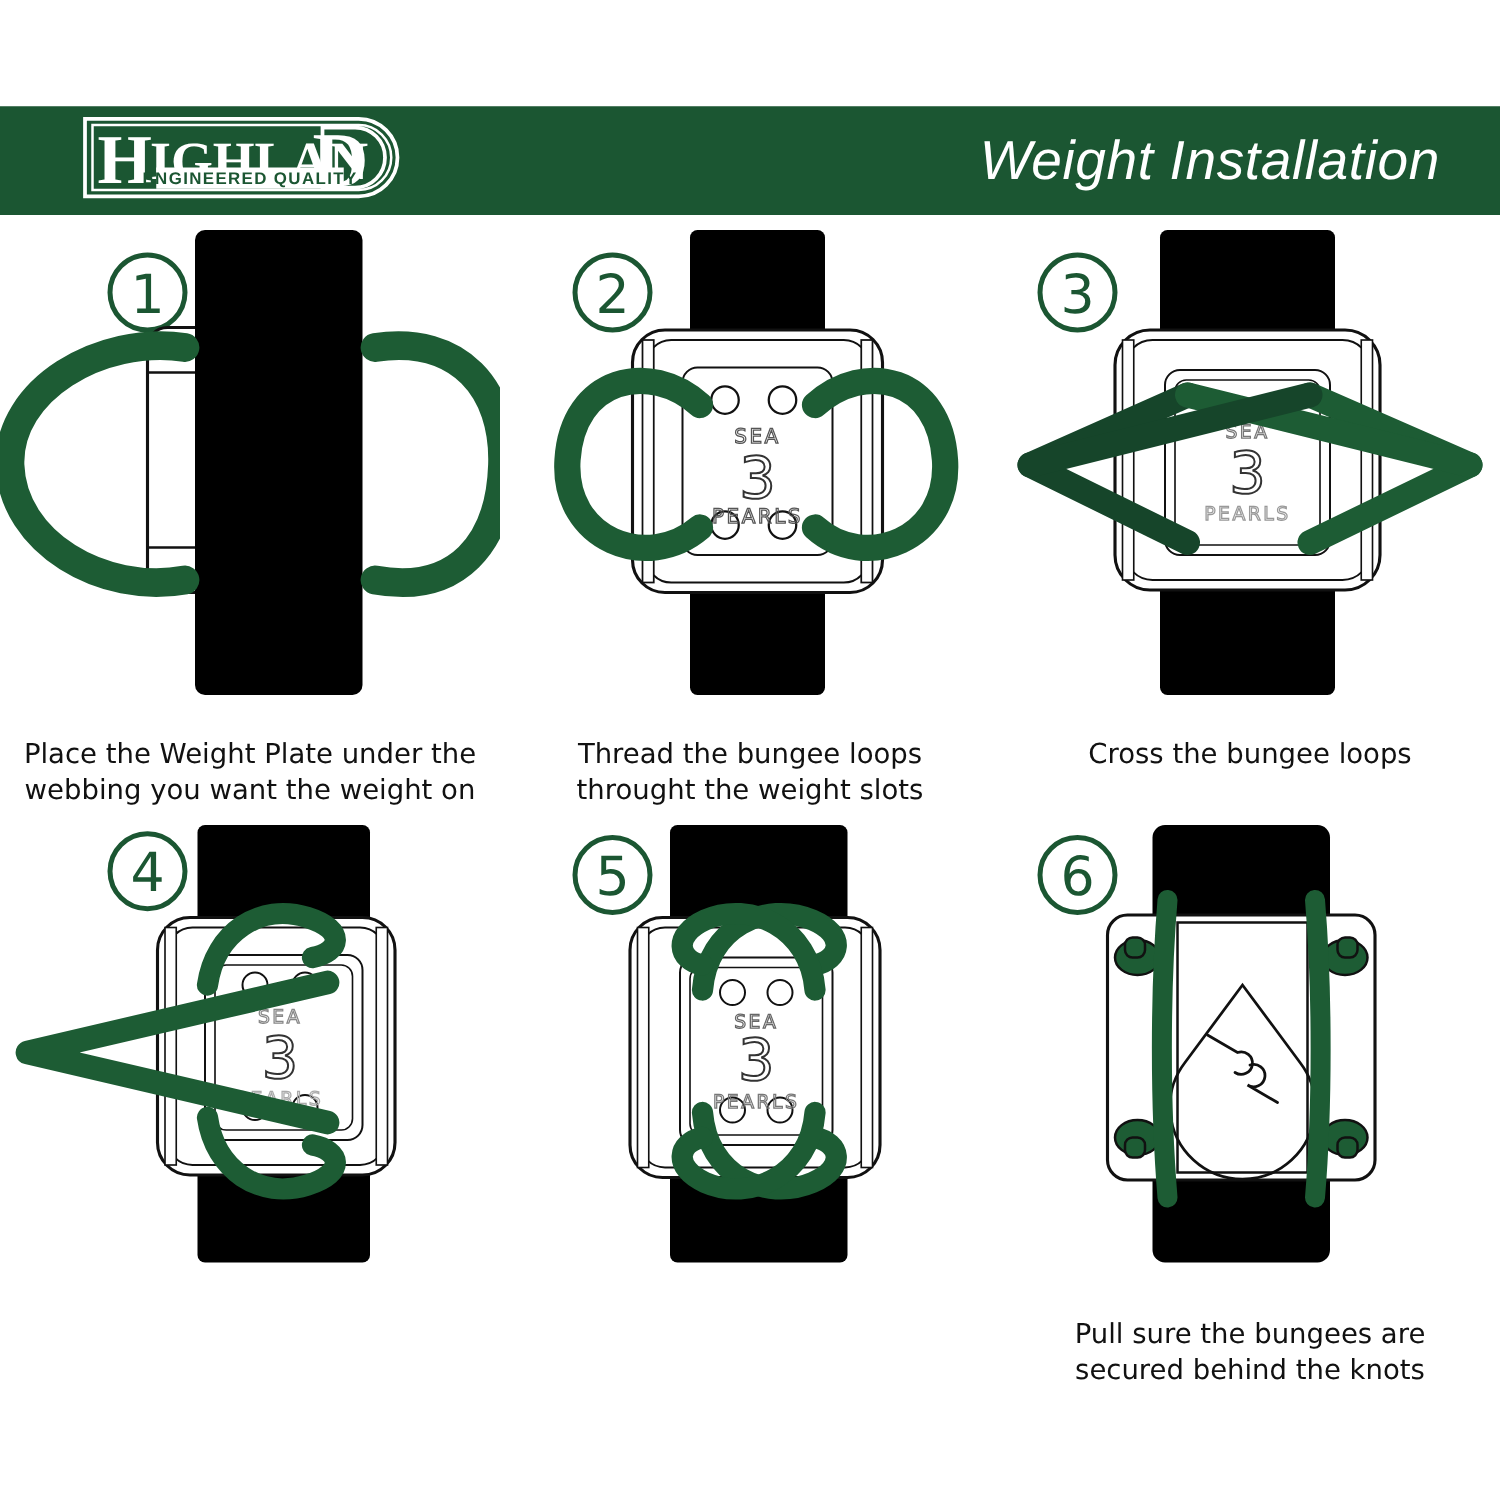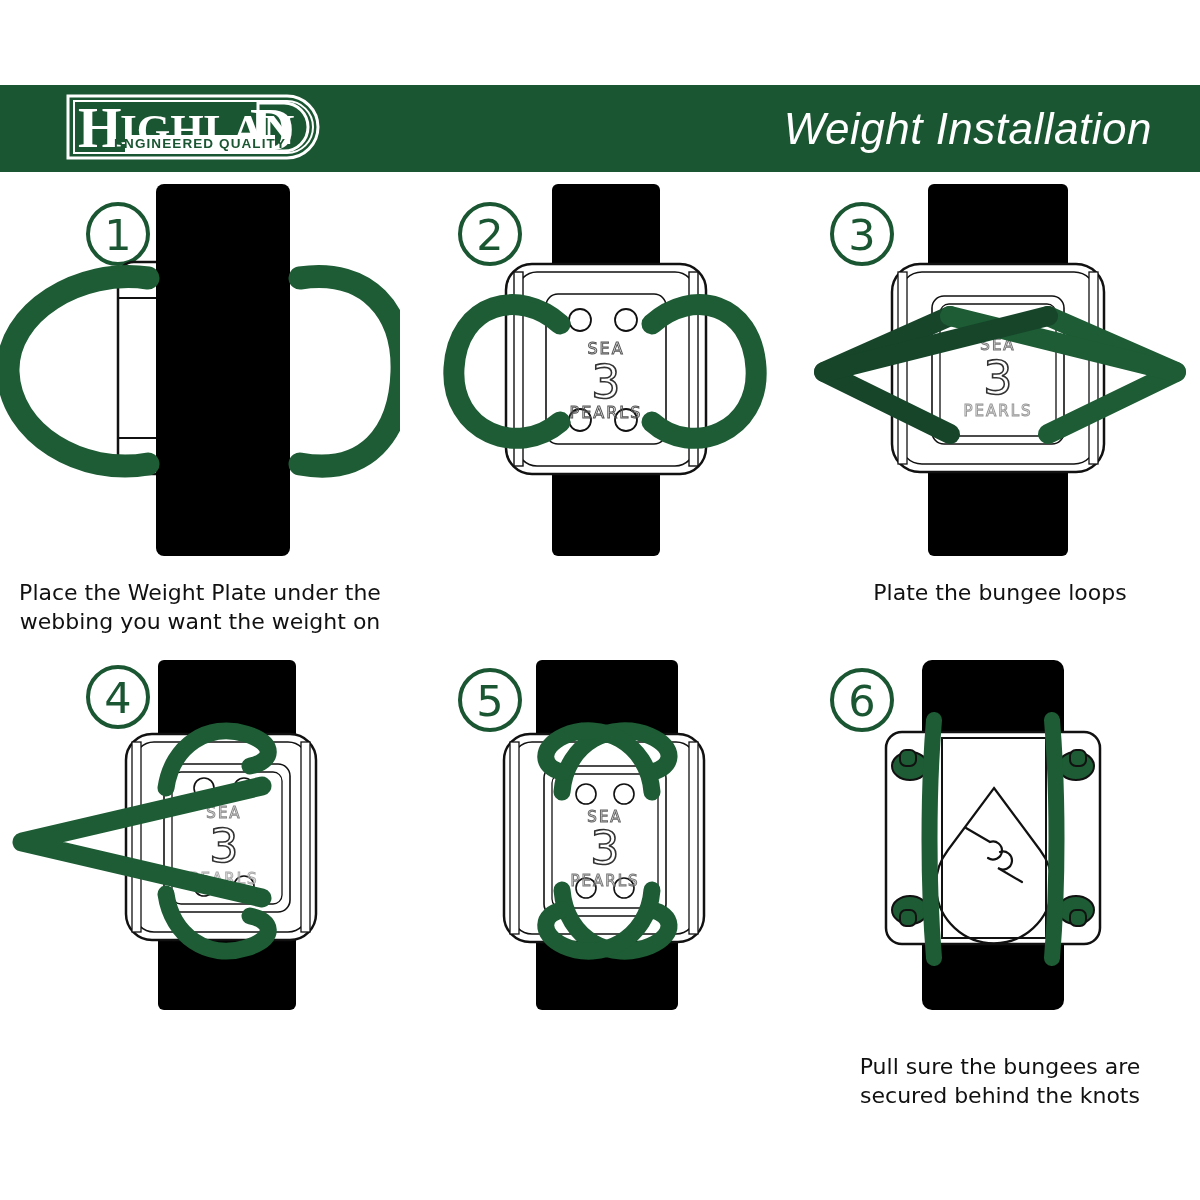--- a/index.html
+++ b/index.html
@@ -44,21 +44,21 @@
   }
   .figure { position: relative; }
   .caption {
     text-align: center;
     font-size: 22px;
     line-height: 1.32;
     color: #111111;
     font-family: "DejaVu Sans", sans-serif;
     white-space: pre-line;
   }
-  .cap-r1 { margin-top: 2px; text-align: center; }
+  .cap-r1 { margin-top: 12px; text-align: center; }
   .cap-r2 { margin-top: 6px; }
 </style>
 </head>
 <body>
 
 <div id="page">
 
   <div class="header">
 
     <div class="logo-wrap">
@@ -138,20 +138,22 @@
             <text x="206" y="182" text-anchor="middle" font-family="'DejaVu Sans', sans-serif" font-size="16" letter-spacing="2" fill="none" stroke="#555555" stroke-width="1">SEA</text>
             <text x="206" y="226" text-anchor="middle" font-family="'DejaVu Sans', sans-serif" font-size="46" fill="none" stroke="#333333" stroke-width="1.6">3</text>
             <text x="206" y="246" text-anchor="middle" font-family="'DejaVu Sans', sans-serif" font-size="16" letter-spacing="2" fill="none" stroke="#555555" stroke-width="1">PEARLS</text>
           </g>
 
           <path d="M160 152 C 120 116, 58 130, 54 196 C 50 260, 118 286, 160 250" fill="none" stroke="#1d5c34" stroke-width="21" stroke-linecap="round"></path>
 
           <path d="M252 152 C 292 116, 352 130, 356 196 C 360 260, 292 286, 252 250" fill="none" stroke="#1d5c34" stroke-width="21" stroke-linecap="round"></path>
         </svg>
       </div>
+      <div class="caption cap-r1">Thread the bungee loops
+throught the weight slots</div>
     </div>
 
     <div class="cell">
       <div class="figure">
         <svg width="400" height="400" viewBox="0 0 400 400">
           <g>
             <circle cx="62" cy="62" r="30" fill="none" stroke="#1b5632" stroke-width="4"></circle>
             <text x="62" y="78" text-anchor="middle" font-family="'DejaVu Sans', sans-serif" font-size="43" fill="#1b5632">3</text>
           </g>
           <rect x="128" y="12" width="140" height="372" rx="6" fill="#000000"></rect>
@@ -166,21 +168,21 @@
             <text x="198" y="222" text-anchor="middle" font-family="'DejaVu Sans', sans-serif" font-size="46" fill="none" stroke="#333333" stroke-width="1.6">3</text>
             <text x="198" y="244" text-anchor="middle" font-family="'DejaVu Sans', sans-serif" font-size="15" letter-spacing="2" fill="none" stroke="#999999" stroke-width="1">PEARLS</text>
           </g>
 
           <path d="M150 144 L 24 200 L 150 262" fill="none" stroke="#16452a" stroke-width="20" stroke-linecap="round" stroke-linejoin="round"></path>
           <path d="M248 144 L 376 200 L 248 262" fill="none" stroke="#1d5c34" stroke-width="20" stroke-linecap="round" stroke-linejoin="round"></path>
           <path d="M150 144 L 376 200" fill="none" stroke="#1d5c34" stroke-width="20" stroke-linecap="round"></path>
           <path d="M248 144 L 24 200" fill="none" stroke="#16452a" stroke-width="20" stroke-linecap="round"></path>
         </svg>
       </div>
-      <div class="caption cap-r1">Plate the bungee loops</div>
+      <div class="caption cap-r1">Cross the bungee loops</div>
     </div>
 
     <div class="cell">
       <div class="figure">
         <svg width="400" height="400" viewBox="0 0 400 400">
           <g>
             <circle cx="118" cy="55" r="30" fill="none" stroke="#1b5632" stroke-width="4"></circle>
             <text x="118" y="71" text-anchor="middle" font-family="'DejaVu Sans', sans-serif" font-size="43" fill="#1b5632">4</text>
           </g>
           <rect x="158" y="18" width="138" height="350" rx="6" fill="#000000"></rect>

